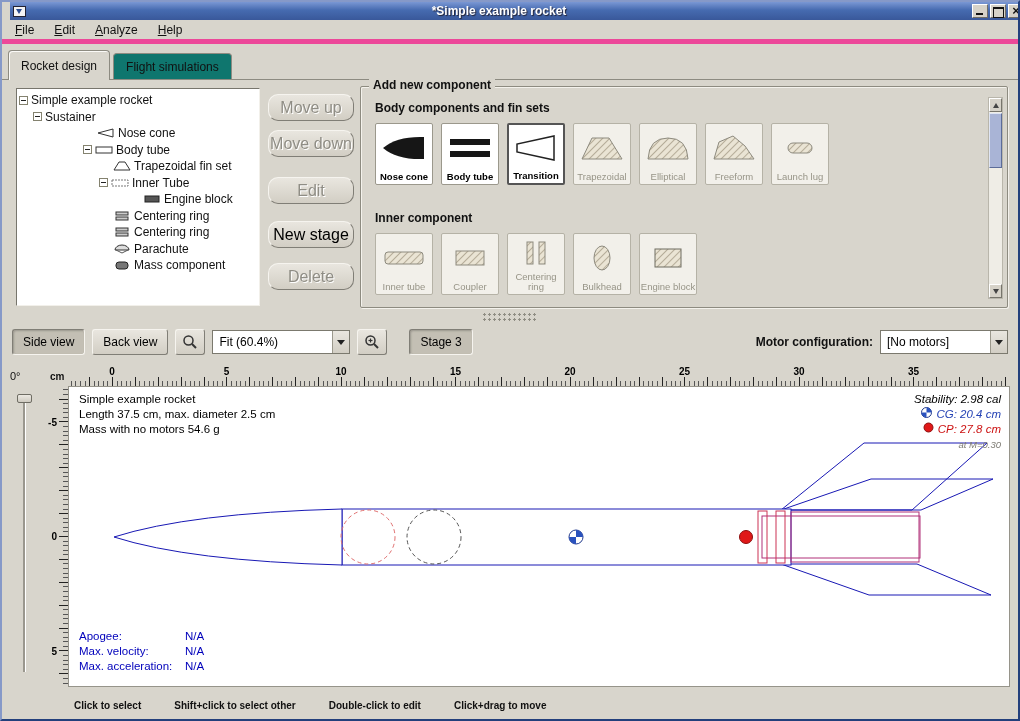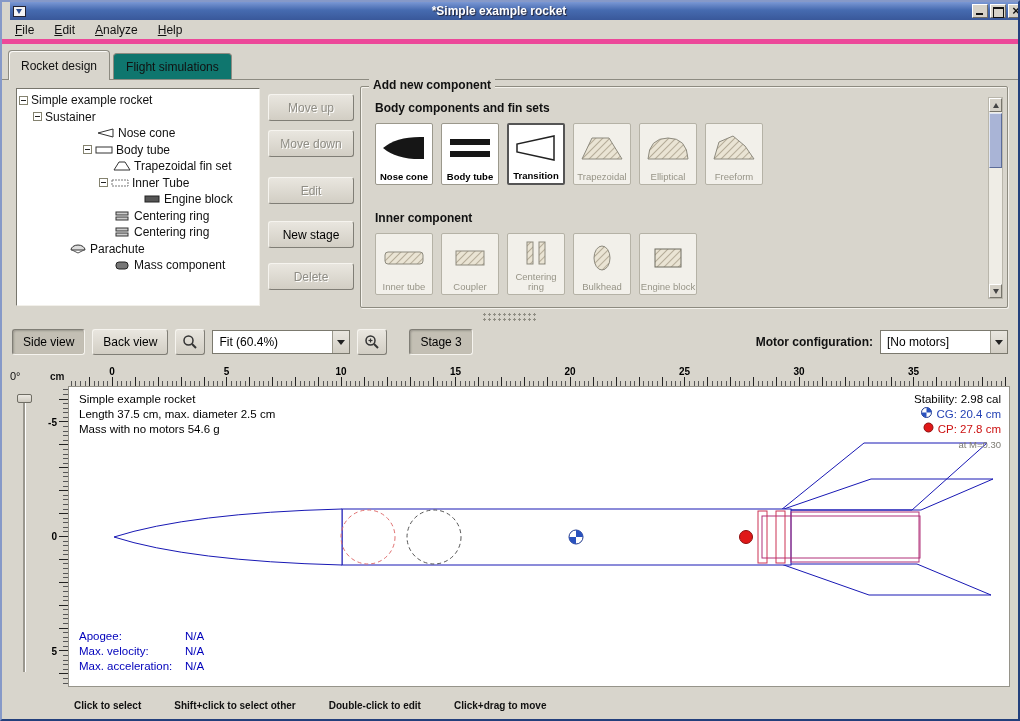--- a/index.html
+++ b/index.html
@@ -48,23 +48,23 @@
   
   .tree-box { position:absolute; top:86px; left:14px; width:244px; height:218px;
               background:#fff; border:1px solid; border-color:#77756c #f2f0ea #f2f0ea #77756c;
               padding-top:3px; overflow:hidden; }
   .trow { display:flex; align-items:center; height:16.5px; gap:3px; font-size:12px; color:#111; white-space:nowrap; }
   .exp { width:9px; height:9px; background:#fff; border:1px solid #84826f; position:relative; flex:0 0 auto; }
   .exp::before { content:""; position:absolute; left:1px; right:1px; top:3px; height:1px; background:#222; }
   .ticon { flex:0 0 auto; display:inline-flex; }
 
   .actions { position:absolute; top:92px; left:266px; width:86px; }
-  .abtn { position:absolute; left:0; width:86px; height:27px; font-size:12px;
+  .abtn { position:absolute; left:0; width:86px; height:27px; font-size:16px;
           background:linear-gradient(180deg,#e9e6df,#d2cec4); border:1px solid;
-          border-color:#f6f4ef #807e76 #807e76 #f6f4ef; border-radius:3px;
+          border-color:#f6f4ef #807e76 #807e76 #f6f4ef; border-radius:10px;
           display:flex; align-items:center; justify-content:center; }
   .abtn.disabled { color:#8f8d85; text-shadow:1px 1px 0 #fff; }
   .abtn.enabled { color:#000; }
 
   .groupbox { position:absolute; top:84px; left:358px; width:648px; height:222px;
               border:1px solid #8d8b80; border-radius:2px;
               box-shadow:inset 1px 1px 0 #f4f2ec, 1px 1px 0 #f4f2ec; }
   .group-title { position:absolute; top:-9px; left:8px; background:#d8d5cc; padding:0 4px;
                  font-size:12px; font-weight:bold; color:#111; }
   .section-label { position:absolute; left:14px; font-size:12px; font-weight:bold; color:#111; }
@@ -139,21 +139,21 @@
     background-size:9px 100%, 5px 100%;
     background-position:100% 0, 100% 0;
     background-repeat:no-repeat, no-repeat; }
   .v-num { position:absolute; right:11px; transform:translateY(-50%); font-size:10px; font-weight:bold; color:#000; }
 
   .rcanvas { position:absolute; left:66px; top:24px; width:942px; height:301px;
              background:#fff; border:1px solid #96948a; }
   .rcanvas svg.rocket { position:absolute; left:0; top:0; }
 
   .info-block { position:absolute; left:10px; top:5px; font-size:11.5px; color:#000; line-height:15px; }
-  .stab-block { position:absolute; right:8px; top:5px; font-size:11.5px; line-height:15px; text-align:left; }
+  .stab-block { position:absolute; right:8px; top:5px; font-size:11.5px; line-height:15px; text-align:left;font-style:italic; }
   .stab-line { display:flex; justify-content:flex-end; align-items:center; gap:4px; }
   .stab-line.cg { color:#2442b4; }
   .stab-line.cp { color:#cc1111; }
   .stab-line.mach { color:#7d7b73; font-size:9.5px; }
   .flight-block { position:absolute; left:10px; bottom:12px; font-size:11.5px; color:#0000bb; line-height:15px; }
   .flight-row { display:grid; grid-template-columns:106px auto; }
 
   
   .statusbar { position:absolute; top:690px; left:0; width:1016px; height:27px;
                display:flex; align-items:center; padding-left:72px; gap:33px; }
@@ -259,21 +259,21 @@
     </div>
     <div class="trow" style="padding-left:96px">
       <span class="ticon">
           <svg width="18" height="10">
             <rect x="3" y="1" width="12" height="3" fill="#ccc" stroke="#333"></rect>
             <rect x="3" y="6" width="12" height="3" fill="#ccc" stroke="#333"></rect>
           </svg>
         </span>
       <span>Centering ring</span>
     </div>
-    <div class="trow" style="padding-left:52px">
+    <div class="trow" style="padding-left:96px">
       <span class="ticon">
           <svg width="18" height="10">
             <path d="M2,6 A7,5 0 0 1 16,6 Z" fill="#ddd" stroke="#333"></path>
             <path d="M3,6 L9,9 L15,6" stroke="#555" fill="none"></path>
           </svg>
         </span>
       <span>Parachute</span>
     </div>
     <div class="trow" style="padding-left:96px">
       <span class="ticon">
@@ -339,20 +339,28 @@
           </span>
         <span class="clabel">Elliptical</span>
       </div>
       <div class="comp-btn disabled">
         <span class="cicon">
             <svg width="46" height="30">
               <polygon points="3,26 8,9 22,3 34,13 43,26" fill="url(#hatch)" stroke="#8d8a7e"></polygon>
             </svg>
           </span>
         <span class="clabel">Freeform</span>
+      </div>
+      <div class="comp-btn disabled">
+        <span class="cicon">
+            <svg width="46" height="30">
+              <rect x="11" y="10" width="24" height="10" rx="5" fill="url(#hatch)" stroke="#8d8a7e"></rect>
+            </svg>
+          </span>
+        <span class="clabel">Launch lug</span>
       </div>
     </div>
 
     <div class="section-label" style="top:124px">Inner component</div>
     <div class="comp-row" style="top:146px">
       <div class="comp-btn disabled">
         <span class="cicon">
             <svg width="46" height="30">
               <rect x="4" y="9" width="38" height="12" rx="3" fill="url(#hatch)" stroke="#8d8a7e"></rect>
             </svg>

